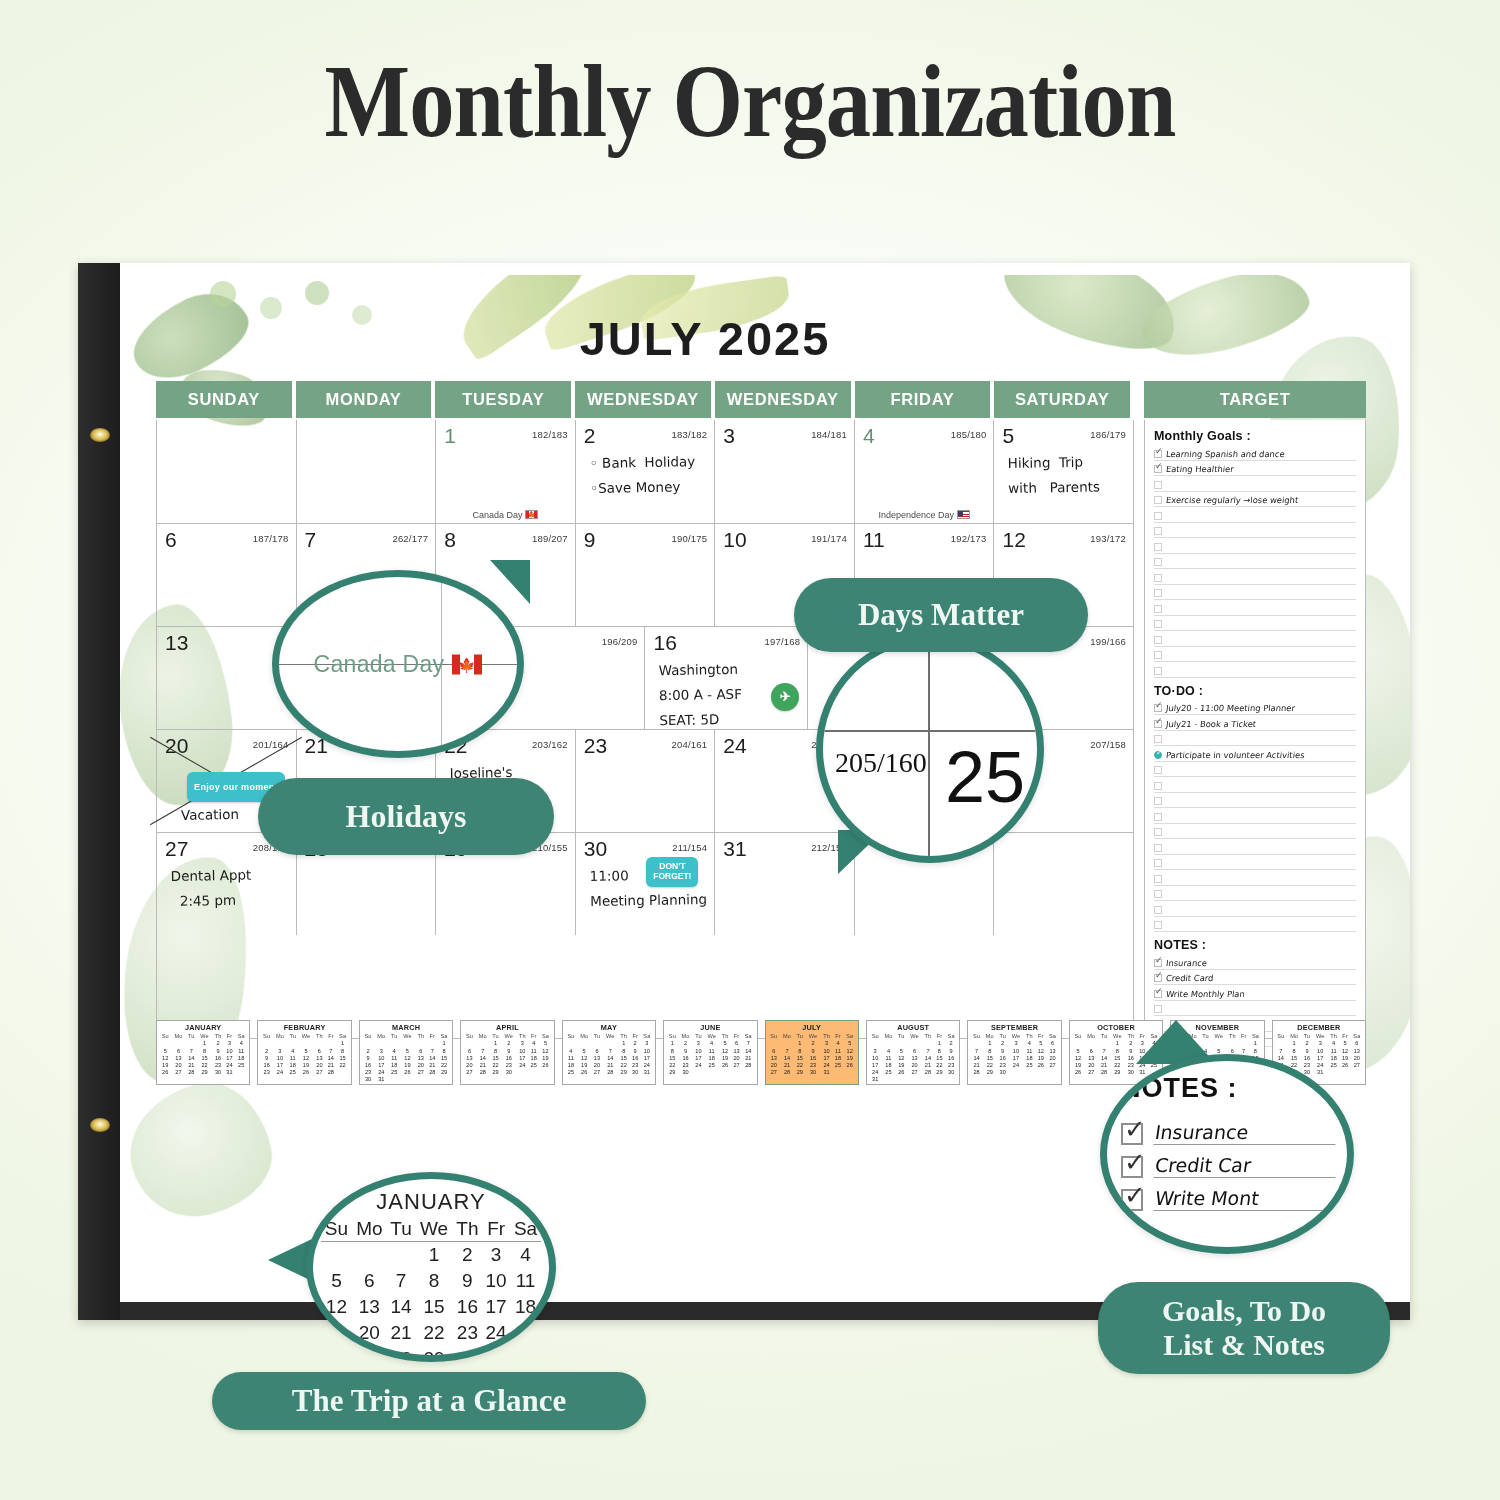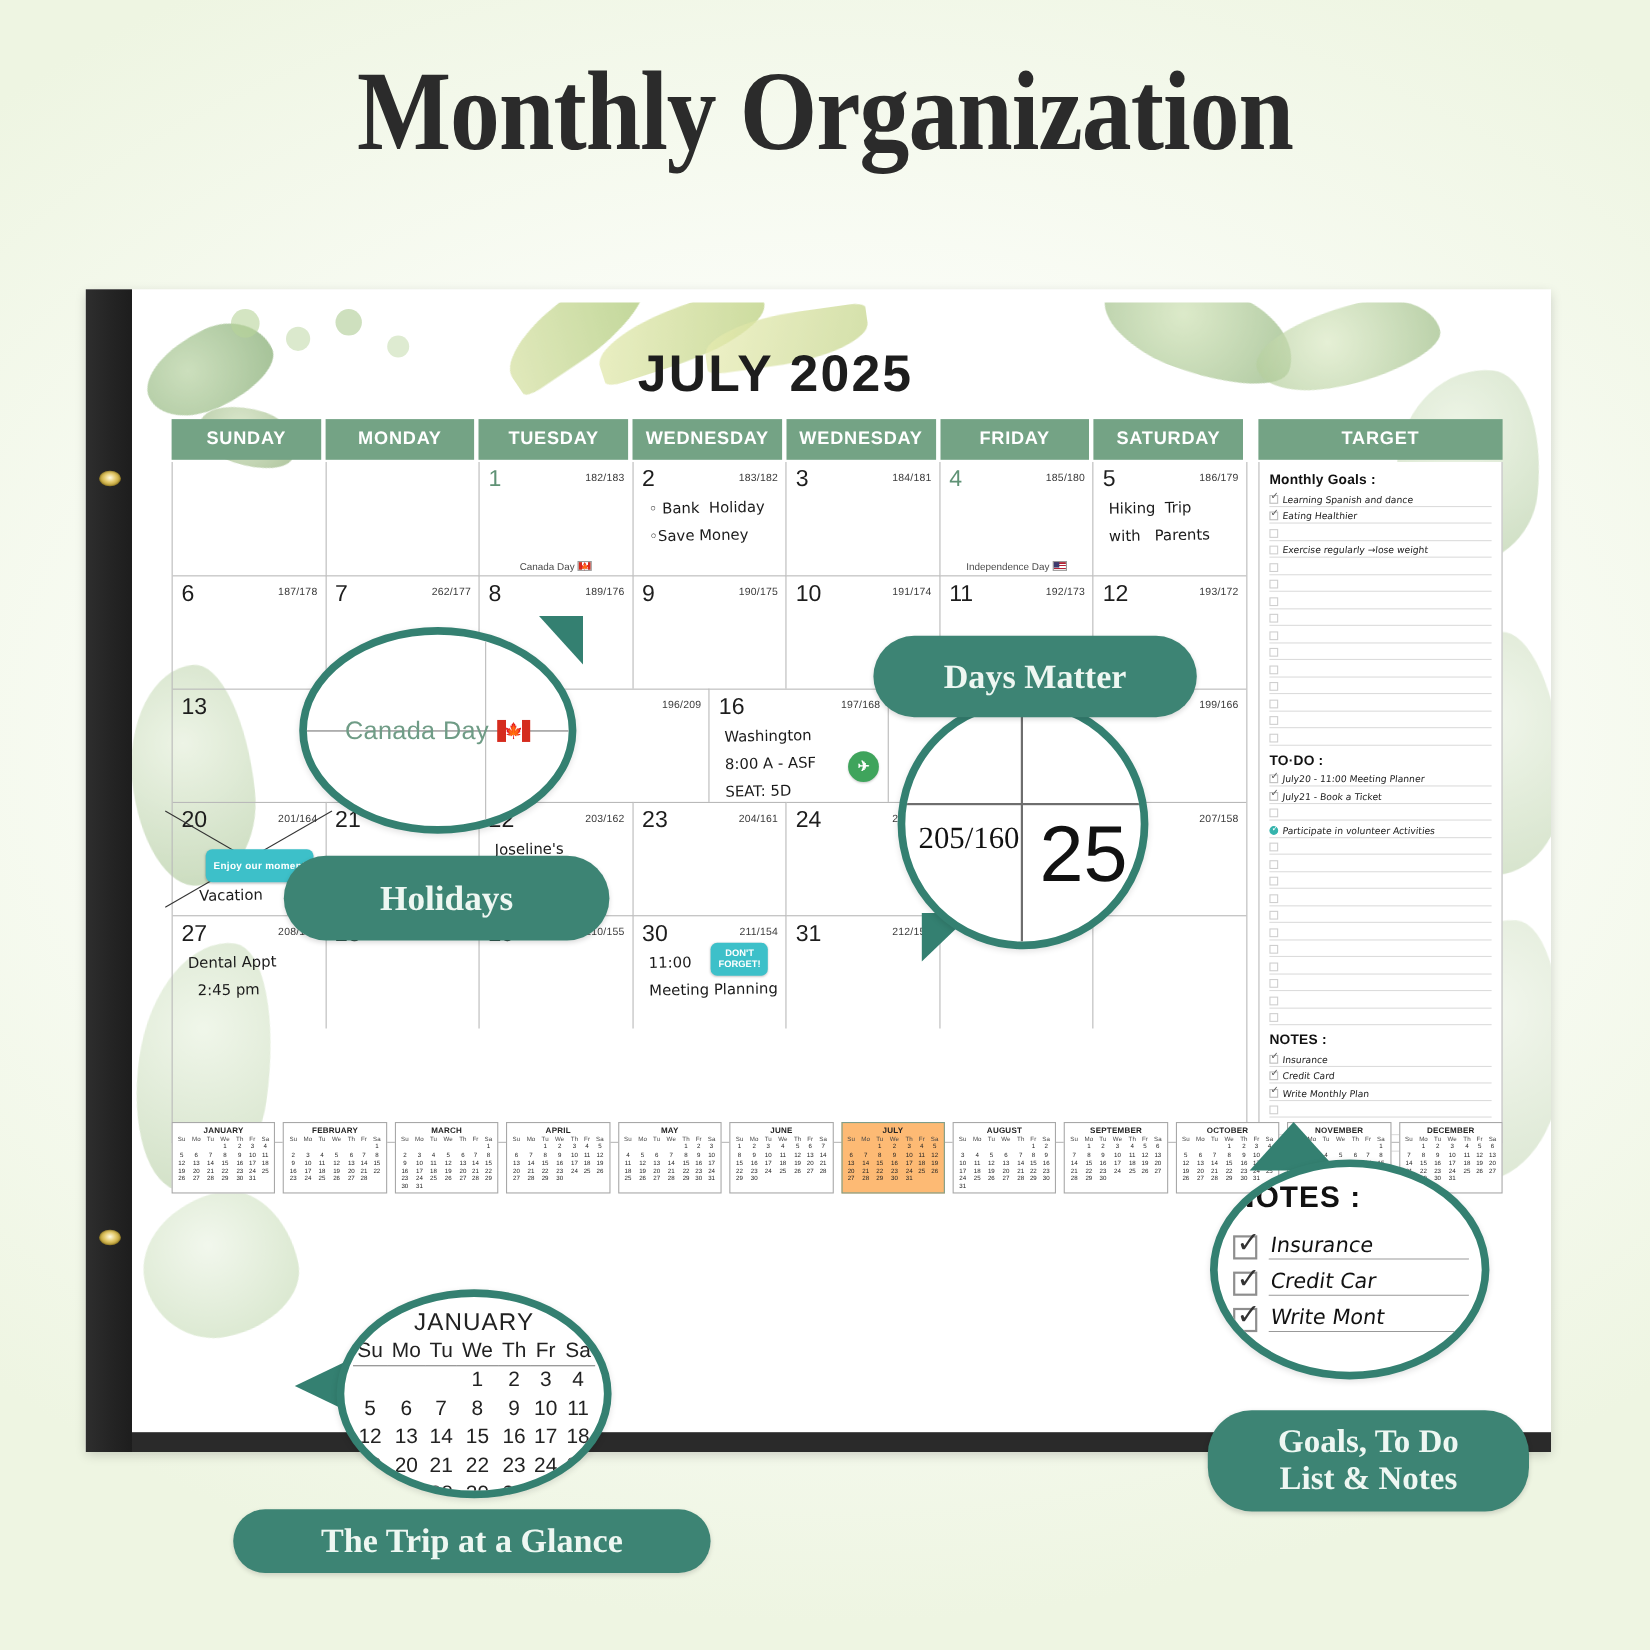--- a/index.html
+++ b/index.html
@@ -327,21 +327,21 @@
               <div class="cell">
                 <div class="dnum">6</div>
                 <div class="dcount">187/178</div>
               </div>
               <div class="cell">
                 <div class="dnum">7</div>
                 <div class="dcount">262/177</div>
               </div>
               <div class="cell">
                 <div class="dnum">8</div>
-                <div class="dcount">189/176</div>
+                <div class="dcount">189/207</div>
               </div>
               <div class="cell">
                 <div class="dnum">9</div>
                 <div class="dcount">190/175</div>
               </div>
               <div class="cell">
                 <div class="dnum">10</div>
                 <div class="dcount">191/174</div>
               </div>
               <div class="cell">

